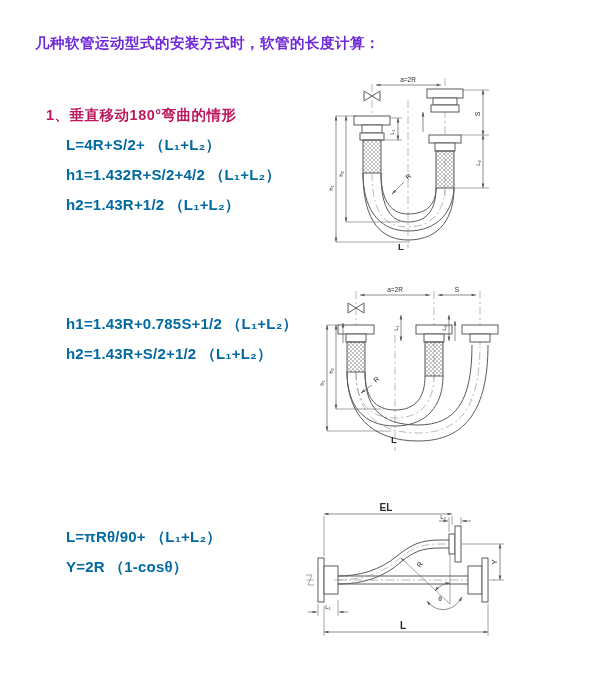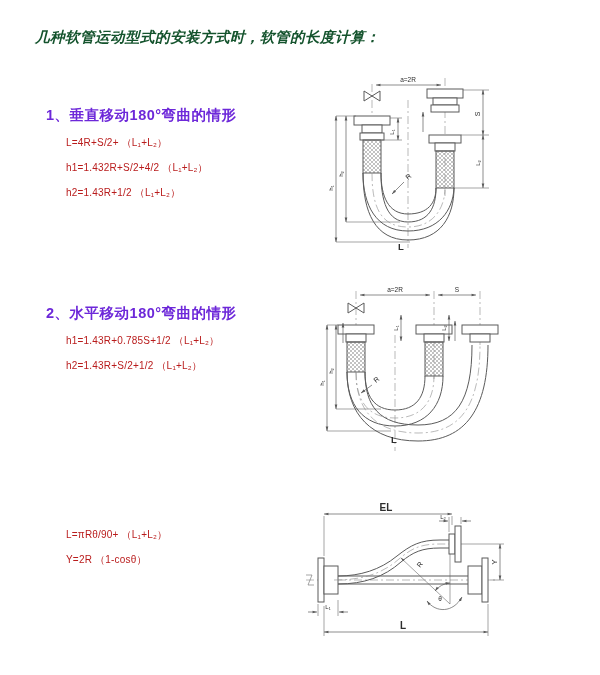--- a/index.html
+++ b/index.html
@@ -2,26 +2,26 @@
 <html><head>
 <meta charset="utf-8">
 <style>
   html,body{margin:0;padding:0;}
   body{
     width:600px;height:675px;position:relative;background:#ffffff;
     font-family:"Liberation Sans","DejaVu Sans",sans-serif;
     color:#1f1f1f;overflow:hidden;
   }
   .page-title{
-    position:absolute;left:35px;top:28px;
-    font-size:14.5px;font-weight:700;letter-spacing:.5px;color:#14532d;font-style:italic;
+    position:absolute;left:35px;top:34px;
+    font-size:14.5px;font-weight:700;letter-spacing:.5px;color:#6d28d9;
   }
   .section{position:absolute;left:46px;}
-  .sec-heading{font-size:14.5px;font-weight:700;color:#6d28d9;letter-spacing:.5px;}
-  .formula{margin:11px 0 0 20px;font-size:10px;letter-spacing:.2px;color:#b91c1c;white-space:pre;}
+  .sec-heading{font-size:14.5px;font-weight:700;color:#be185d;letter-spacing:.5px;}
+  .formula{margin:11px 0 0 20px;font-size:15px;letter-spacing:.2px;color:#0369a1;white-space:pre;font-weight:bold;}
   #sec1{top:106px;}
   #sec2{top:304px;}
   #sec3{top:517px;}
   svg.diag{position:absolute;}
   .ln{fill:none;stroke:#5b5b5b;stroke-width:1;}
   .fit{fill:#ffffff;stroke:#5b5b5b;stroke-width:1;}
   .thin{fill:none;stroke:#6a6a6a;stroke-width:.6;}
   .cl{fill:none;stroke:#8b8b8b;stroke-width:.6;stroke-dasharray:8 3 2 3;}
   .dim{fill:none;stroke:#5b5b5b;stroke-width:.7;}
   .braid{fill:url(#braidpat);stroke:#5b5b5b;stroke-width:1;}
@@ -113,21 +113,20 @@
     <path class="cl" d="M60,103 C60,136 68,157 96,157 C123,157 133,136 133,118"></path>
   </g>
 
   <line class="dim" x1="92" y1="112" x2="80" y2="124" marker-end="url(#arr)"></line>
   <text class="t7" x="96" y="110" transform="rotate(-40 96 110)">R</text>
 
   <text class="t9" x="89" y="180" text-anchor="middle">L</text>
 </svg>
 
 <div class="section" id="sec2">
-  <div class="sec-heading">2、水平移动180°弯曲的情形</div>
   <div class="formula">h1=1.43R+0.785S+1/2 （L₁+L₂）</div>
   <div class="formula">h2=1.43R+S/2+1/2 （L₁+L₂）</div>
 </div>
 
 <svg class="diag" style="left:315px;top:283px" width="245" height="175" viewBox="0 0 245 175">
 
   <path class="cl" d="M41,8 V42"></path>
   <path class="cl" d="M119,8 V96"></path>
   <path class="cl" d="M165,8 V62"></path>
   <path class="cl" d="M80,52 V168"></path>

